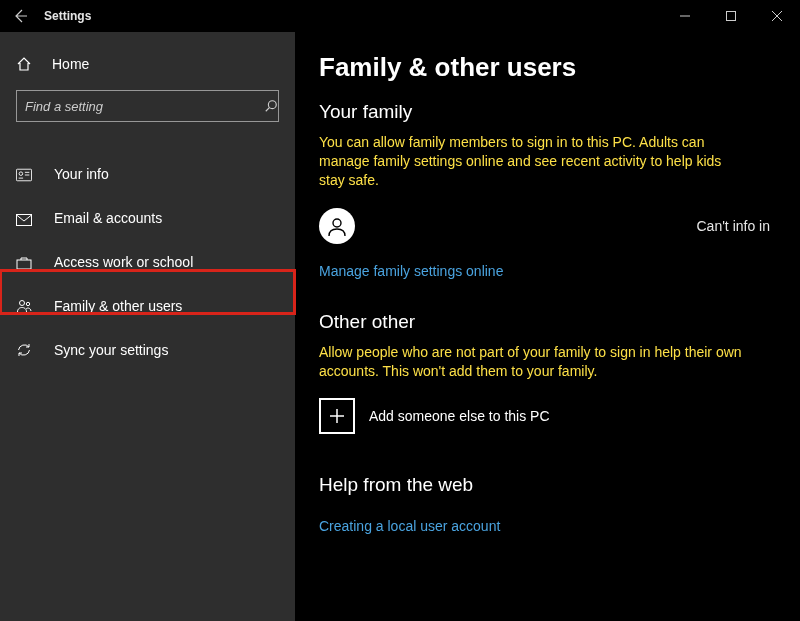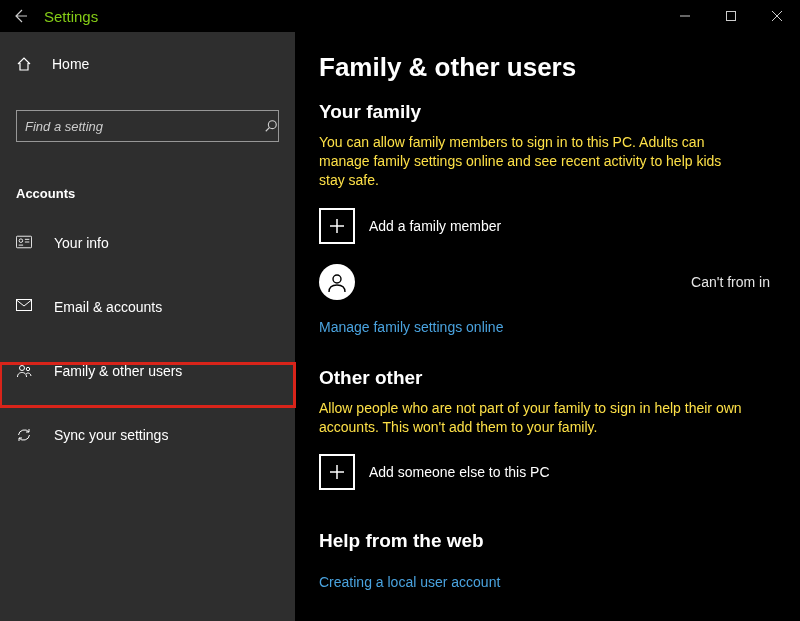--- a/index.html
+++ b/index.html
@@ -1,37 +1,37 @@
 <!DOCTYPE html>
 <html><head>
   <meta charset="utf-8">
   <style>
     * { margin:0; padding:0; box-sizing:border-box; font-family:"Segoe UI",Arial,sans-serif; }
     body { width:800px; height:621px; background:#000; color:#fff; overflow:hidden; }
     .window{ width:800px; height:621px; display:flex; flex-direction:column; }
     .titlebar{ height:32px; display:flex; align-items:center; background:#000; }
     .titlebar .back{ width:40px; height:32px; display:flex; align-items:center; justify-content:center; color:#ccc; }
-    .titlebar .title{ font-size:15px; color:#84cc16; padding-left:4px; font-weight:400; }
+    .titlebar .title{ font-size:12px; color:#e5e5e5; padding-left:4px; font-weight:700; }
     .titlebar .spacer{ flex:1; }
     .winbtn{ width:46px; height:32px; display:flex; align-items:center; justify-content:center; color:#ccc; }
     .body{ flex:1; display:flex; min-height:0; }
-    .side{ width:295px; background:rgba(255,255,255,0.18); padding-top:12px; display:flex; flex-direction:column;gap:20px; }
+    .side{ width:295px; background:rgba(255,255,255,0.18); padding-top:12px; display:flex; flex-direction:column; }
     .homelink{ display:flex; align-items:center; padding:8px 16px; font-size:14px; height:40px; }
     .homelink .icon{ width:20px; text-align:center; margin-right:16px; color:#fff;}
     .searchwrap{ margin:6px 16px 16px 16px; border:1px solid rgba(255,255,255,0.5); height:32px; display:flex; align-items:center; }
     .searchwrap input{ flex:1; background:transparent; border:none; outline:none; color:#c2410c; font-size:13px; padding:0 8px; }
     .searchwrap input::placeholder{ color:#ccc; font-style:italic; }
     .searchwrap .searchicon{ width:32px; text-align:center; color:#ccc; transform:scaleX(-1); }
     .groupheader{ padding:8px 16px 14px 16px; font-size:13px; font-weight:600; }
-    .navitem{ display:flex; align-items:flex-start; height:44px; padding:0 16px; font-size:14px; position:relative; }
+    .navitem{ display:flex; align-items:flex-end; height:44px; padding:0 16px; font-size:14px; position:relative; }
     .navitem .icon{ width:20px; text-align:center; margin-right:18px; color:#fff; }
     .navitem.selected{ outline:3px solid #d8241a; outline-offset:-2px; }
     .main{ flex:1; background:#000; padding:16px 24px 0 24px; overflow:hidden; }
     .h1{ font-size:26px; font-weight:600; margin-bottom:18px; margin-top:4px;}
-    .h2{ font-size:19px; font-weight:700; margin-top:6px; margin-bottom:10px; }
+    .h2{ font-size:19px; font-weight:400; margin-top:6px; margin-bottom:10px; }
     .desc{ font-size:14px; color:#fde047; line-height:1.35; margin-bottom:18px; max-width:430px; }
     .addrow{ display:flex; align-items:center; margin-bottom:20px; }
     .plusbox{ width:36px; height:36px; border:2px solid #fff; display:flex; align-items:center; justify-content:center; margin-right:14px; }
     .plusbox svg{ stroke:#fff; }
     .addrow span{ font-size:14px; }
     .member{ display:flex; align-items:center; margin-bottom:18px; }
     .avatar{ width:36px; height:36px; border-radius:50%; background:#fff; display:flex; align-items:center; justify-content:center; margin-right:14px; }
     .memberinfo{ display:flex; flex-direction:column; }
     .memberemail{ font-size:14px; }
     .memberrole{ font-size:13px; color:#999; }
@@ -81,21 +81,20 @@
       </div>
       <div class="searchwrap">
         <input type="text" placeholder="Find a setting" style="">
         <span class="searchicon">
           <svg width="14" height="14" viewBox="0 0 16 16">
               <circle cx="6.5" cy="6.5" r="4.5" stroke="#ccc" stroke-width="1.3" fill="none"></circle>
               <line x1="10" y1="10" x2="14" y2="14" stroke="#ccc" stroke-width="1.3"></line>
             </svg>
         </span>
       </div>
-      <div class="groupheader">Accounts</div>
 
       <div class="navitem">
         <span class="icon">
           <svg width="16" height="14" viewBox="0 0 18 14">
               <rect x="0.5" y="0.5" width="17" height="13" rx="1" stroke="#fff" fill="none"></rect>
               <circle cx="5.5" cy="5.5" r="2" stroke="#fff" fill="none"></circle>
               <line x1="10" y1="4" x2="15" y2="4" stroke="#fff"></line>
               <line x1="10" y1="7" x2="15" y2="7" stroke="#fff"></line>
               <line x1="3" y1="10.5" x2="8" y2="10.5" stroke="#fff"></line>
             </svg>
@@ -103,20 +102,29 @@
         <span>Your info</span>
       </div>
       <div class="navitem">
         <span class="icon">
           <svg width="16" height="12" viewBox="0 0 16 12">
               <rect x="0.5" y="0.5" width="15" height="11" stroke="#fff" fill="none"></rect>
               <path d="M0.5 1 L8 7 L15.5 1" stroke="#fff" fill="none"></path>
             </svg>
         </span>
         <span>Email &amp; accounts</span>
+      </div>
+      <div class="navitem">
+        <span class="icon">
+          <svg width="16" height="14" viewBox="0 0 16 14">
+              <rect x="1" y="4" width="14" height="9" stroke="#fff" fill="none"></rect>
+              <path d="M5 4 V2 H11 V4" stroke="#fff" fill="none"></path>
+            </svg>
+        </span>
+        <span>Access work or school</span>
       </div>
       <div class="navitem selected">
         <span class="icon">
           <svg width="16" height="16" viewBox="0 0 16 16">
               <circle cx="6" cy="5" r="2.5" stroke="#fff" fill="none"></circle>
               <path d="M1.5 14 C1.5 10.5 4 9.5 6 9.5 C8 9.5 10.5 10.5 10.5 14" stroke="#fff" fill="none"></path>
               <circle cx="12" cy="6" r="1.7" stroke="#fff" fill="none"></circle>
               <path d="M10 11 C11 9.5 14.5 9.5 15 13" stroke="#fff" fill="none"></path>
             </svg>
         </span>
@@ -134,38 +142,29 @@
         <span>Sync your settings</span>
       </div>
     </div>
 
     <div class="main">
       <div class="h1">Family &amp; other users</div>
 
       <div class="h2">Your family</div>
       <div class="desc">You can allow family members to sign in to this PC. Adults can manage family settings online and see recent activity to help kids stay safe.</div>
 
-      <div class="addrow">
-        <div class="plusbox">
-          <svg width="18" height="18" viewBox="0 0 18 18">
-              <line x1="9" y1="2" x2="9" y2="16" stroke-width="1.5"></line>
-              <line x1="2" y1="9" x2="16" y2="9" stroke-width="1.5"></line>
-            </svg>
-        </div>
-        <span>Add a family member</span>
-      </div>
 
       <div class="member">
         <div class="avatar">
           <svg width="22" height="22" viewBox="0 0 22 22">
               <circle cx="11" cy="8" r="4" stroke="#000" stroke-width="1.4" fill="none"></circle>
               <path d="M3 21 C3 15 8 14 11 14 C14 14 19 15 19 21" stroke="#000" stroke-width="1.4" fill="none"></path>
             </svg>
         </div>
-        <div class="memberstatus">Can't from in</div>
+        <div class="memberstatus">Can't info in</div>
       </div>
 
       <a class="link">Manage family settings online</a>
 
       <div class="h2">Other other</div>
       <div class="desc">Allow people who are not part of your family to sign in help their own accounts. This won't add them to your family.</div>
 
       <div class="addrow">
         <div class="plusbox">
           <svg width="18" height="18" viewBox="0 0 18 18">

